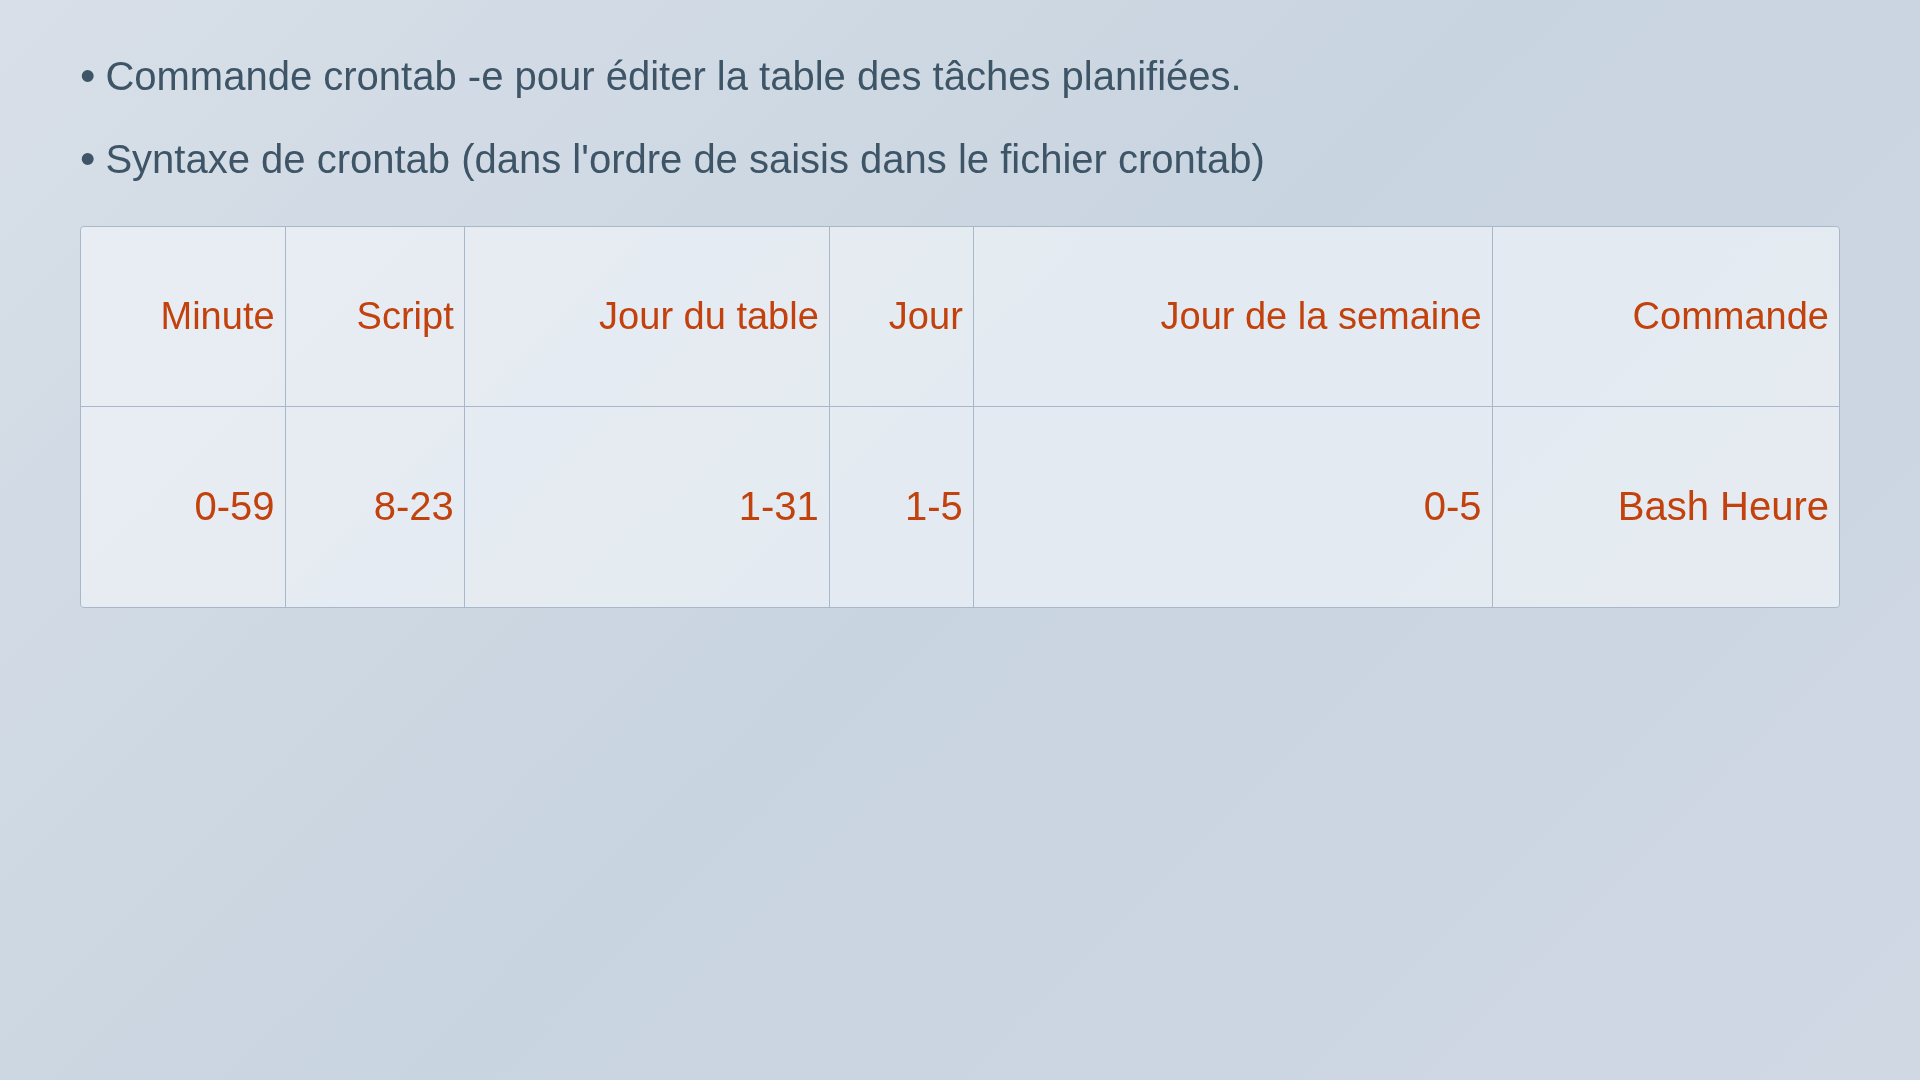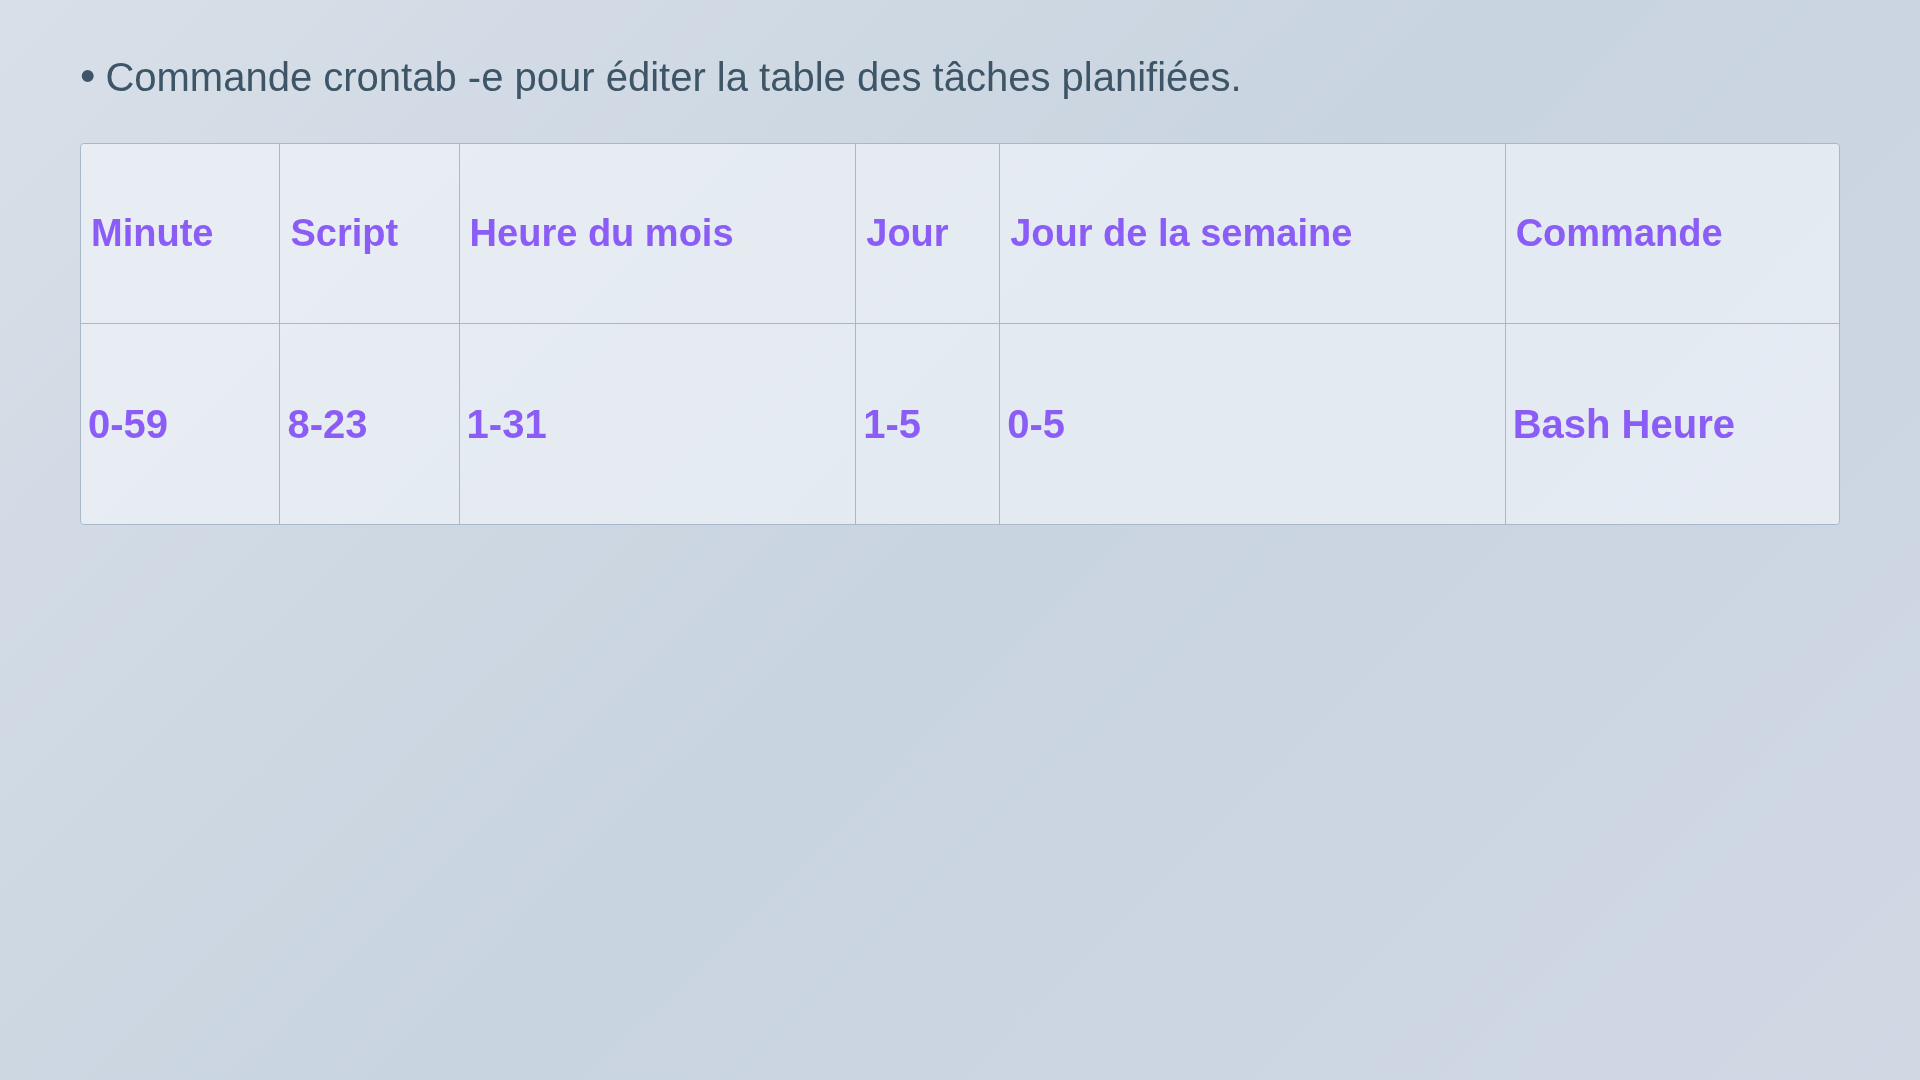--- a/index.html
+++ b/index.html
@@ -21,21 +21,21 @@
       padding: 50px 80px 50px 80px;
     }
 
     .bullet-item {
       font-size: 40px;
       font-weight: 300;
       color: #3d5566;
       margin-bottom: 30px;
       line-height: 1.3;
       display: flex;
-      align-items: flex-end;
+      align-items: center;
     }
 
     .bullet-item::before {
       content: '•';
       margin-right: 10px;
       font-size: 44px;
       line-height: 1.2;
     }
 
     .table-container {
@@ -46,25 +46,25 @@
     }
 
     table {
       width: 100%;
       border-collapse: collapse;
       background: rgba(245, 248, 252, 0.6);
     }
 
     th, td {
       border: 1px solid #a8b8c8;
-      text-align: left;
+      text-align: right;
       vertical-align: middle;
       padding: 20px 10px;
-      font-weight: 700;
-      color: #8b5cf6;
+      font-weight: 400;
+      color: #c2410c;
     }
 
     th {
       font-size: 38px;
       height: 180px;
     }
 
     td {
       font-size: 40px;
       height: 200px;
@@ -78,28 +78,31 @@
     table tr th:first-child, table tr td:first-child { border-left: none; }
     table tr th:last-child, table tr td:last-child { border-right: none; }
   </style>
 </head>
 <body>
 
 <div class="page-content">
   <div class="bullet-item">
     <span>Commande crontab -e pour éditer la table des tâches planifiées.</span>
   </div>
+  <div class="bullet-item">
+    <span>Syntaxe de crontab (dans l'ordre de saisis dans le fichier crontab)</span>
+  </div>
 
   <div class="table-container">
     <table>
       <thead>
         <tr>
           <th>Minute</th>
           <th>Script</th>
-          <th>Heure du mois</th>
+          <th>Jour du table</th>
           <th>Jour</th>
           <th>Jour de la semaine</th>
           <th>Commande</th>
         </tr>
       </thead>
       <tbody>
         <tr>
           <td>0-59</td>
           <td>8-23</td>
           <td>1-31</td>

